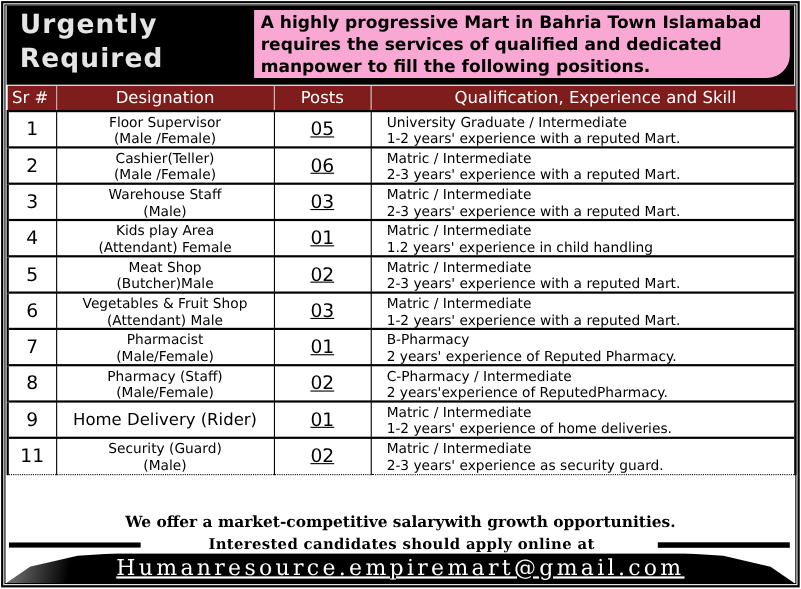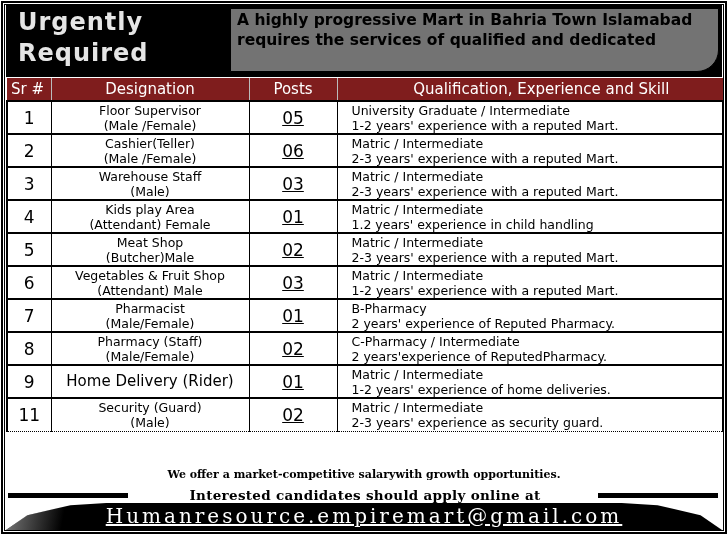--- a/index.html
+++ b/index.html
@@ -20,21 +20,21 @@
     position: absolute; left: 6px; top: 5px; width: 716px; height: 72px;
     background: #000;
   }
   .banner-title {
     position: absolute; left: 12px; top: 2px; width: 210px;
     color: #e5e5e5; font-family: "DejaVu Sans", sans-serif; font-weight: bold;
     font-size: 24px; line-height: 31px; letter-spacing: 1px;
   }
   .banner-intro {
     position: absolute; left: 224px; top: 3px; width: 489px; height: 64px;
-    background: #737373; border: 1px solid #000;
+    background: #f9a8d4; border: 1px solid #000;
     border-bottom-right-radius: 22px;
     padding: 1px 6px 0 6px;
     font-family: "DejaVu Sans", sans-serif; font-weight: bold;
     font-size: 15.5px; line-height: 20px; color: #000;
   }
   .banner-intro div { white-space: nowrap; }
 
   
   .jobs {
     position: absolute; left: 6px; top: 78px; width: 716px;
@@ -68,21 +68,21 @@
   .td-des.big    { font-size: 17px; }
   .td-post { text-align: center; font-size: 17px; text-decoration: underline; }
   .td-qual { text-align: left; padding-left: 14px !important; font-size: 12.5px; line-height: 15px; white-space: nowrap; }
   .td-qual.single { font-size: 13.5px; }
   .td-des div, .td-qual div { white-space: nowrap; }
 
   
   .offer {
     position: absolute; left: 6px; top: 463px; width: 716px; height: 24px;
     text-align: center; font-family: "DejaVu Serif", serif; font-weight: bold;
-    font-size: 11px; line-height: 24px; white-space: nowrap;
+    font-size: 14px; line-height: 24px; white-space: nowrap;
   }
   .apply-row {
     position: absolute; left: 6px; top: 487px; width: 716px; height: 16px;
   }
   .apply-line-left {
     position: absolute; left: 2px; top: 6px; width: 120px; height: 5px;
     background: #000; clip-path: polygon(0 0, 100% 0, 100% 100%, 0 100%, 0 0);
   }
   .apply-line-right {
     position: absolute; right: 4px; top: 6px; width: 120px; height: 5px; background: #000;
@@ -117,20 +117,21 @@
 <div class="frame-inner"></div>
 
 <div class="banner">
   <div class="banner-title">
     <div>Urgently</div>
     <div>Required</div>
   </div>
   <div class="banner-intro">
     <div>A highly progressive Mart in Bahria Town Islamabad</div>
     <div>requires the services of qualified and dedicated</div>
+    <div>manpower to fill the following positions.</div>
   </div>
 </div>
 
 <table class="jobs">
   <colgroup>
     <col class="c-sr">
       <col class="c-des">
       <col class="c-post">
       <col class="c-qual">
   </colgroup>

